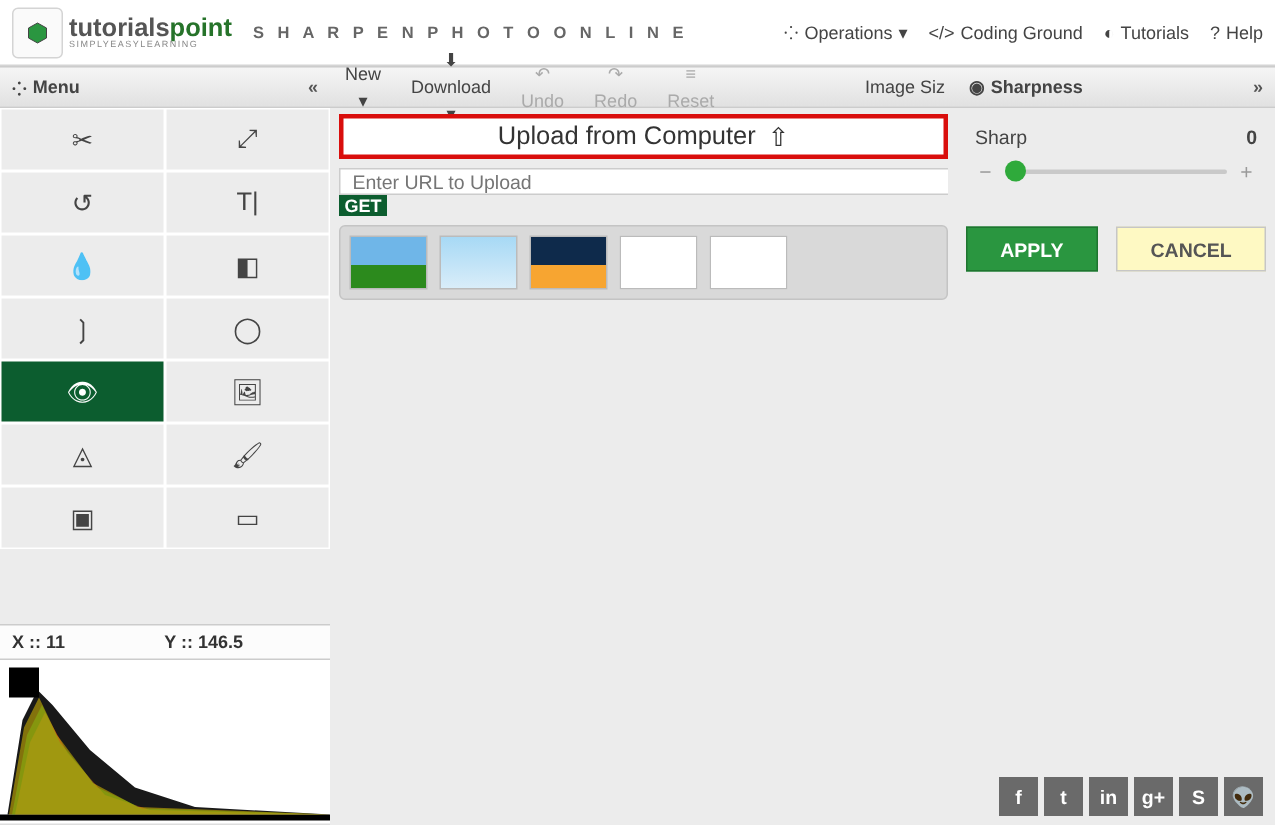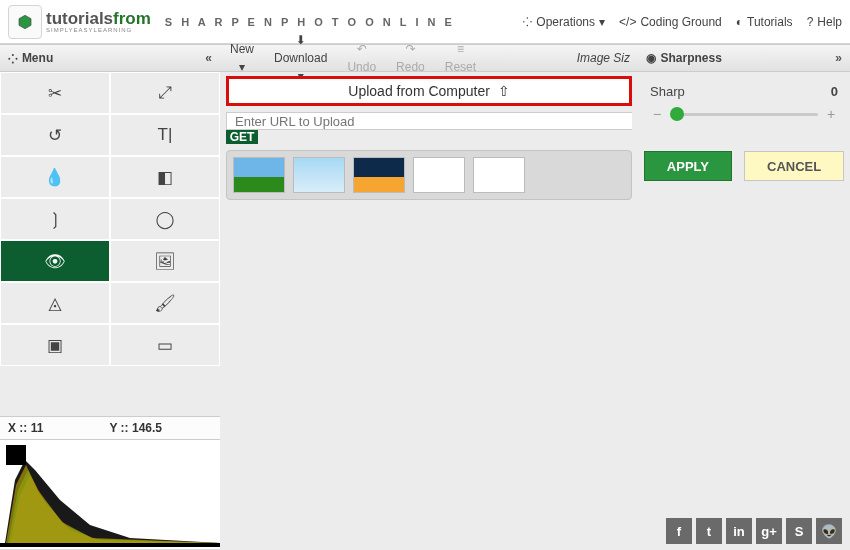--- a/index.html
+++ b/index.html
@@ -39,24 +39,24 @@
 .coords .y { margin-left:auto; margin-right:50px; }
 
 
 .histo { height:110px; background:#fff; border-bottom:1px solid #ddd; position:relative; overflow:hidden; }
 .swatch { width:20px; height:20px; background:#000; position:absolute; top:5px; left:6px; }
 
 
 .ed-tb { height:28px; background:linear-gradient(#f5f5f5,#e1e1e1); border-top:1px solid #ccc; border-bottom:1px solid #ccc; display:flex; align-items:center; font-size:12px; color:#444; }
 .ed-tb .tb-itm { padding:0 10px; display:flex; align-items:center; gap:4px; cursor:pointer;flex-direction:column; }
 .ed-tb .tb-itm.dis { color:#aaa; }
-.ed-tb .img-size { margin-left:auto; padding-right:8px;font-style:italic; }
-
-
-.upload-row { margin:4px 6px 6px; border:3px solid #d90e0c; background:#fff; height:30px; display:flex; align-items:center; justify-content:center; font-size:14px; color:#333; cursor:pointer; gap:8px; }
+.ed-tb .img-size { margin-left:auto; padding-right:8px; }
+
+
+.upload-row { margin:4px 6px 6px; border:3px solid #d90e0c; background:#fff; height:30px; display:flex; align-items:center; justify-content:center; font-size:17px; color:#333; cursor:pointer; gap:8px; }
 
 
 .url-row { margin:0 6px 6px; display:flex; height:32px;flex-direction:column; }
 .url-row input { flex:1; border:1px solid #ccc; border-right:none; padding:0 8px; font-size:13px; color:#666; outline:none; }
 .get-btn { width:32px; background:#0c5d2f; color:#fff; display:flex; align-items:center; justify-content:center; font-size:12px; font-weight:bold; cursor:pointer; }
 
 
 .thumbs { margin:0 6px; background:#d9d9d9; border:1px solid #c4c4c4; border-radius:4px; padding:6px; display:flex; gap:8px; }
 .thumb { width:52px; height:36px; border:1px solid #bbb; background:#fff; }
 .thumb.green { background:linear-gradient(#6fb6e8 0%,#6fb6e8 55%,#2c8a1d 55%,#2c8a1d 100%); }
@@ -87,21 +87,21 @@
 <body>
 
 <div class="topbar">
   <div class="logo-wrap">
     <div class="logo-icon">
       <svg class="svg-ic" viewBox="0 0 24 24">
           <polygon points="12,2 21,7 21,17 12,22 3,17 3,7" fill="#2a9640" stroke="#444" stroke-width="1"></polygon>
         </svg>
     </div>
     <div>
-      <div class="logo-text"><span>tutorials</span><span class="accent">from</span></div>
+      <div class="logo-text"><span>tutorials</span><span class="accent">point</span></div>
       <div class="logo-sub">SIMPLYEASYLEARNING</div>
     </div>
   </div>
   <div class="tagline">S H A R P E N   P H O T O   O N L I N E</div>
   <div class="topnav">
     <div class="itm">
         <span class="ic">⁘</span>
         <span>Operations</span>
         <span>▾</span>
       </div>

